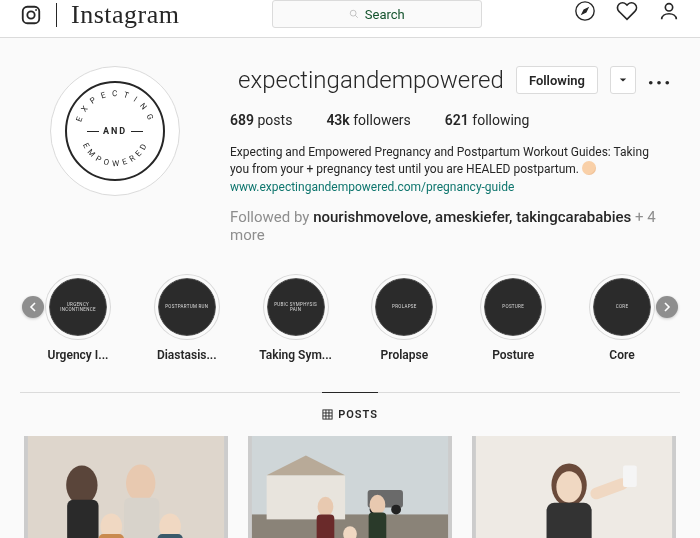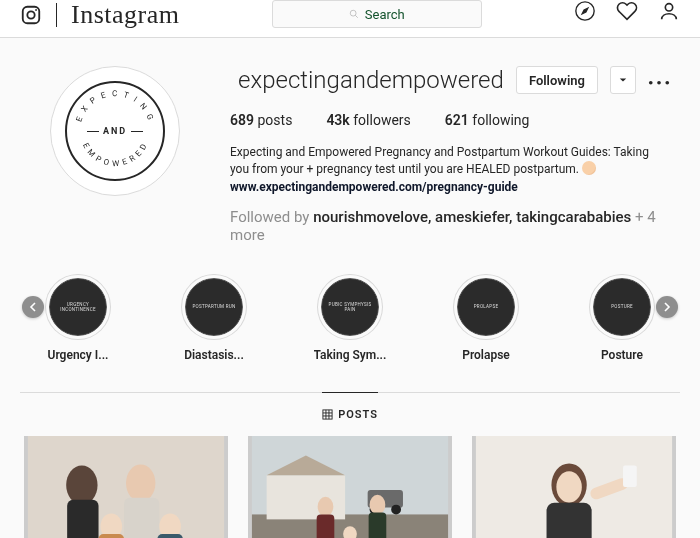--- a/index.html
+++ b/index.html
@@ -24,21 +24,21 @@
   .curve-text { position:absolute; width:100px; height:100px; }
   .info { flex:1; }
   .row1 { display:flex; align-items:center; gap:12px; margin-bottom:18px;justify-content:flex-end; }
   .username { font-size:24px; font-weight:300; color:#262626; }
   .btn { background:#fff; border:1px solid #dbdbdb; border-radius:3px; height:28px; display:flex; align-items:center; justify-content:center; font-size:13px; font-weight:600; padding:0 12px; cursor:pointer; }
   .btn.caret { padding: 0 8px; }
   .more svg { width:22px; }
   .stats { display:flex; gap:34px; font-size:14px; margin-bottom:16px; }
   .stats b { font-weight:600; }
   .bio { font-size:12px; line-height:1.45; }
-  .bio .link { color:#0f172a; font-weight:700; }
+  .bio .link { color:#0f766e; font-weight:400; }
   .emoji { display:inline-block; width:14px; height:14px; background: radial-gradient(circle at 40% 40%, #f9d0a8 60%, #d89a6a 100%); border-radius:50%; vertical-align:-2px; position:relative; }
   .followedby { font-size:15px; color:#8e8e8e; margin-top:12px; }
   .followedby b { color:#262626; font-weight:500; }
   .highlights-wrap { position:relative; padding: 10px 0 30px; }
   .highlights { display:flex; justify-content:space-between; padding: 0 20px; }
   .hl { display:flex; flex-direction:column; align-items:center; width:76px; }
   .hl .circle { width:58px; height:58px; border-radius:50%; background:#2b2b2b; border:1px solid #555; outline:3px solid #fafafa; box-shadow: 0 0 0 4px #d8d8d8; display:flex; align-items:center; justify-content:center; color:#ddd; font-size:4.5px; text-align:center; letter-spacing:0.3px; line-height:1.2; padding:6px; text-transform:uppercase; }
   .hl .label { font-size:12px; font-weight:600; margin-top:12px; white-space:nowrap; overflow:hidden; text-overflow:ellipsis; max-width:76px; }
   .nav-arrow { position:absolute; top:28px; width:22px; height:22px; border-radius:50%; background:#8e8e8e; color:#fff; display:flex; align-items:center; justify-content:center; box-shadow:0 1px 3px rgba(0,0,0,.2); cursor:pointer; }
   .nav-arrow.left { left:2px; } .nav-arrow.right { right:2px; }
@@ -157,20 +157,24 @@
           <span class="label">Taking Sym...</span>
         </div>
       <div class="hl">
           <div class="circle">Prolapse</div>
           <span class="label">Prolapse</span>
         </div>
       <div class="hl">
           <div class="circle">Posture</div>
           <span class="label">Posture</span>
         </div>
+      <div class="hl">
+          <div class="circle">Core</div>
+          <span class="label">Core</span>
+        </div>
     </div>
     <div class="nav-arrow right">
         <svg viewBox="0 0 10 10">
           <path d="M3 1 L7 5 L3 9" stroke="#fff" stroke-width="1.6" fill="none"></path>
         </svg>
       </div>
   </div>
 
   <div class="tabs">
     <div class="tab active">

